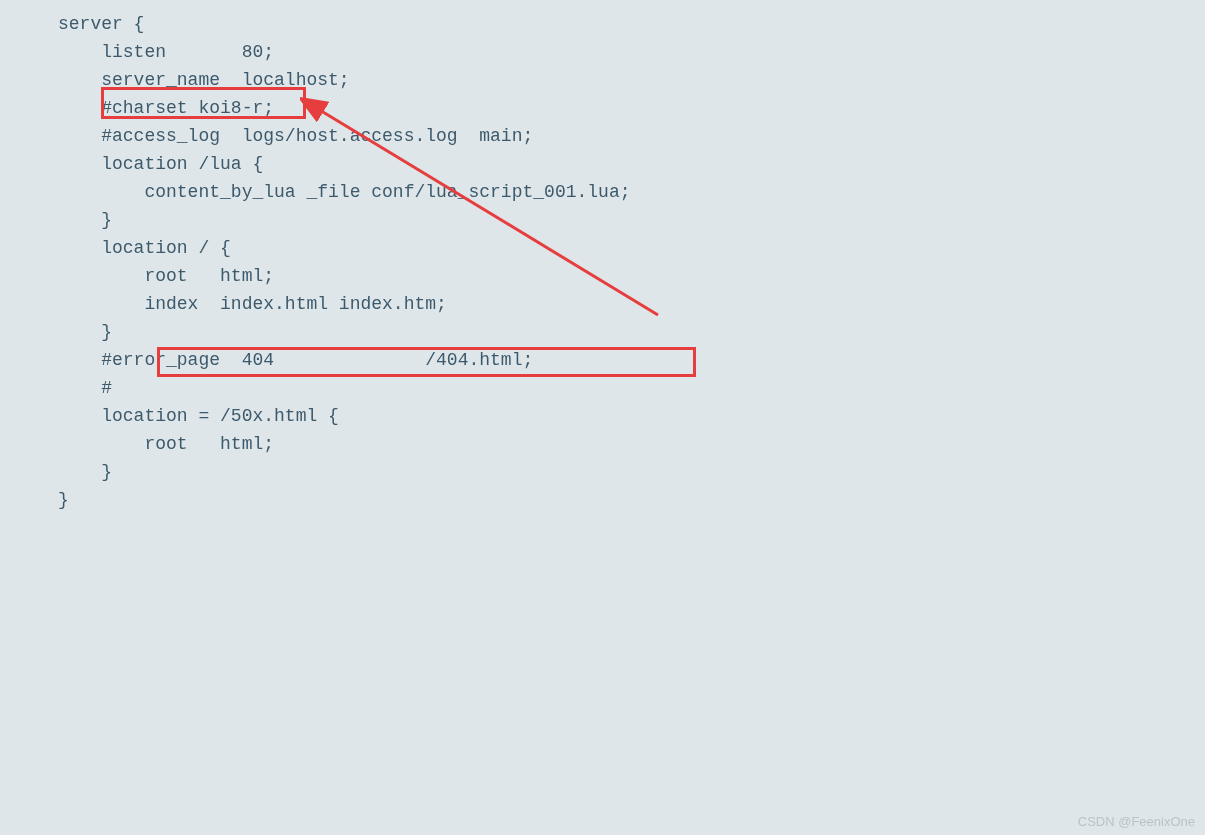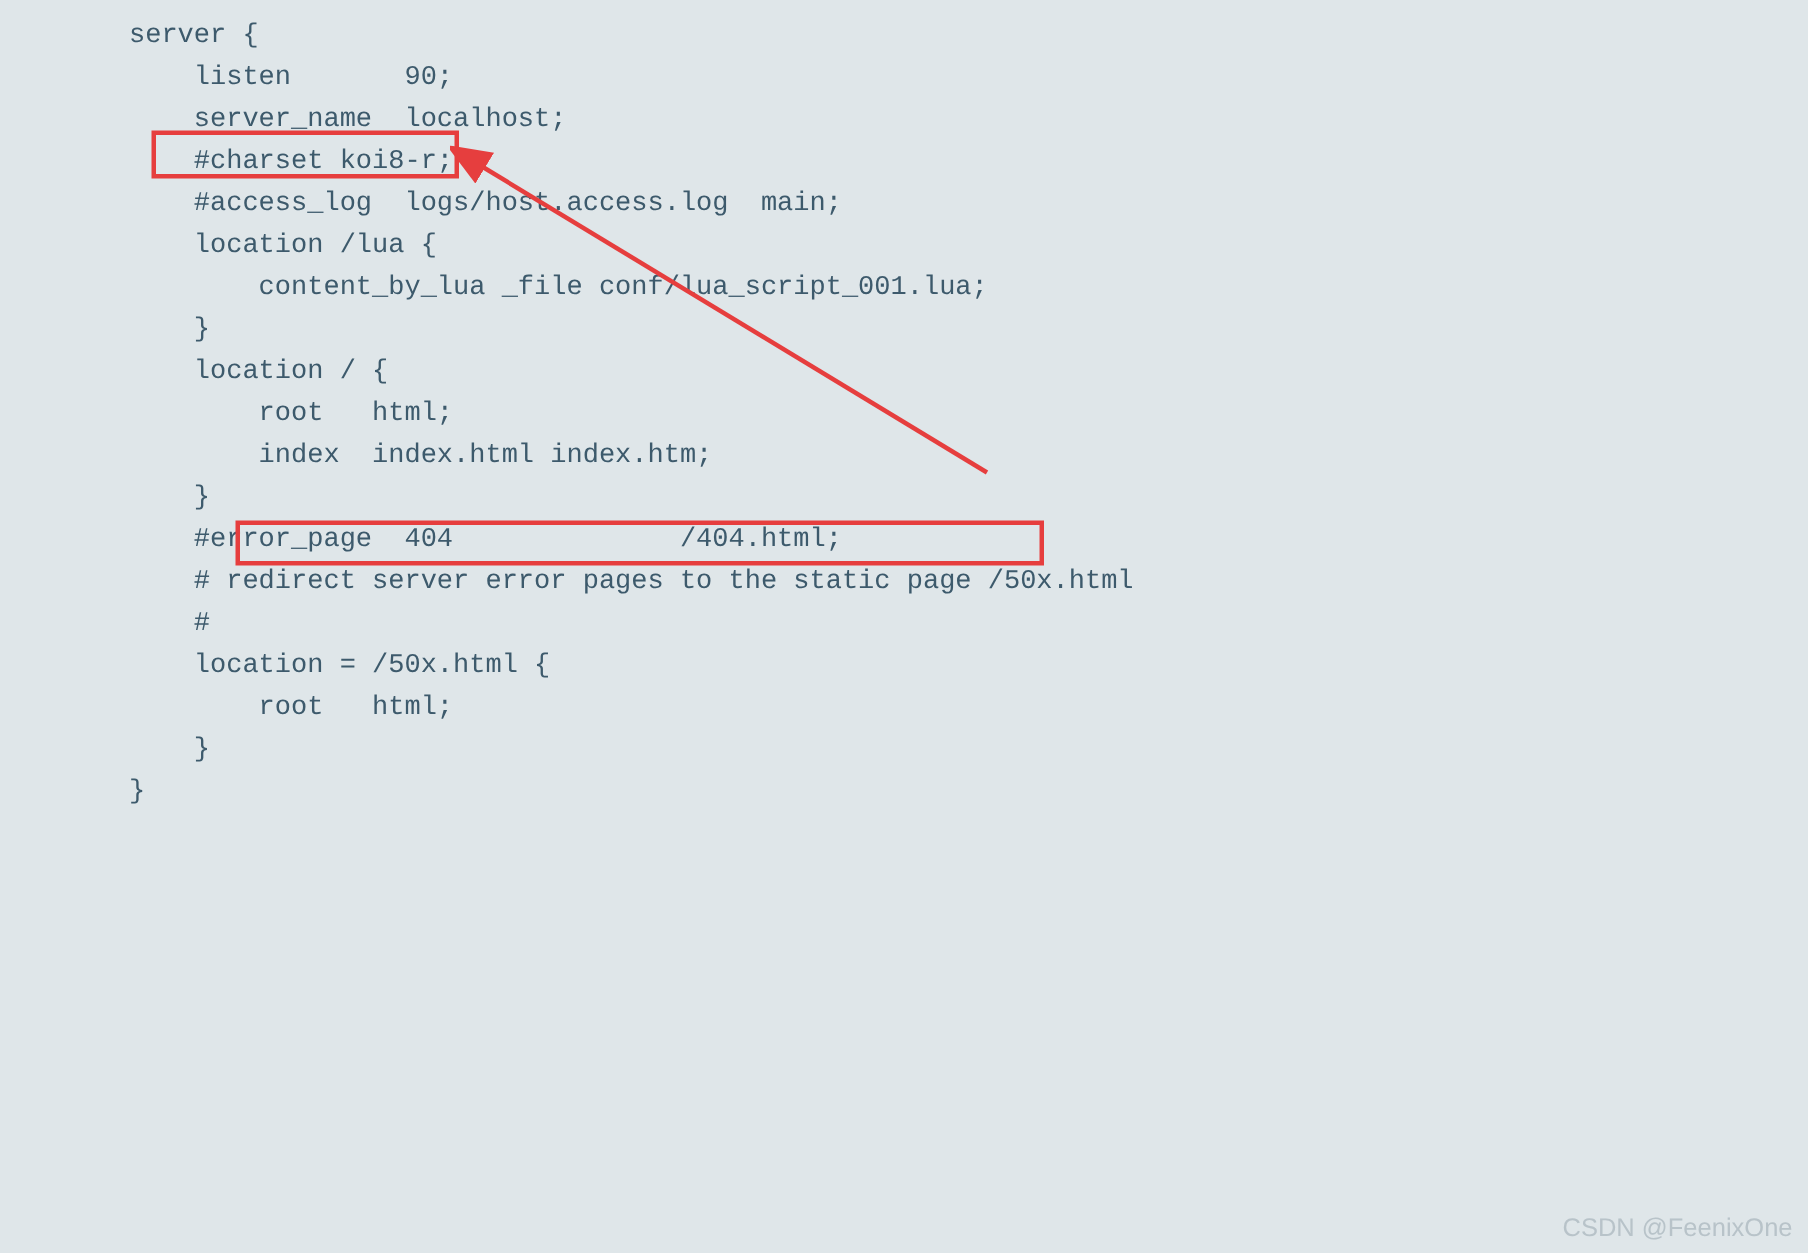--- a/index.html
+++ b/index.html
@@ -18,21 +18,21 @@
       position: relative;
       overflow: hidden;
     }
     .code-container {
       padding: 10px 0 0 0;
       line-height: 28px;
       position: relative;
     }
     .code-line {
       white-space: pre;
-      padding-left: 86px;
+      padding-left: 58px;
     }
     .highlight-box-1 {
       position: absolute;
       border: 3px solid #e63e3e;
       left: 101px;
       top: 87px;
       width: 205px;
       height: 32px;
       pointer-events: none;
     }
@@ -50,49 +50,48 @@
       left: 300px;
       top: 97px;
       width: 400px;
       height: 258px;
       pointer-events: none;
     }
     .watermark {
       position: absolute;
       bottom: 6px;
       right: 10px;
-      font-size: 17px;
+      font-size: 13px;
       color: #b8c3c9;
       font-family: Arial, sans-serif;
     }
   </style>
 </head>
 <body>
 
 <div class="code-container">
   <div class="code-line">server {</div>
-  <div class="code-line">    listen       90;</div>
+  <div class="code-line">    listen       80;</div>
   <div class="code-line">    server_name  localhost;</div>
   <div class="code-line"></div>
   <div class="code-line">    #charset koi8-r;</div>
   <div class="code-line"></div>
   <div class="code-line">    #access_log  logs/host.access.log  main;</div>
   <div class="code-line"></div>
   <div class="code-line">    location /lua {</div>
   <div class="code-line">        content_by_lua _file conf/lua_script_001.lua;</div>
   <div class="code-line">    }</div>
   <div class="code-line"></div>
   <div class="code-line">    location / {</div>
   <div class="code-line">        root   html;</div>
   <div class="code-line">        index  index.html index.htm;</div>
   <div class="code-line">    }</div>
   <div class="code-line"></div>
   <div class="code-line">    #error_page  404              /404.html;</div>
   <div class="code-line"></div>
-  <div class="code-line">    # redirect server error pages to the static page /50x.html</div>
   <div class="code-line">    #</div>
   <div class="code-line">    location = /50x.html {</div>
   <div class="code-line">        root   html;</div>
   <div class="code-line">    }</div>
   <div class="code-line">}</div>
 </div>
 
 <div class="highlight-box-1"></div>
 <div class="highlight-box-2"></div>
 

